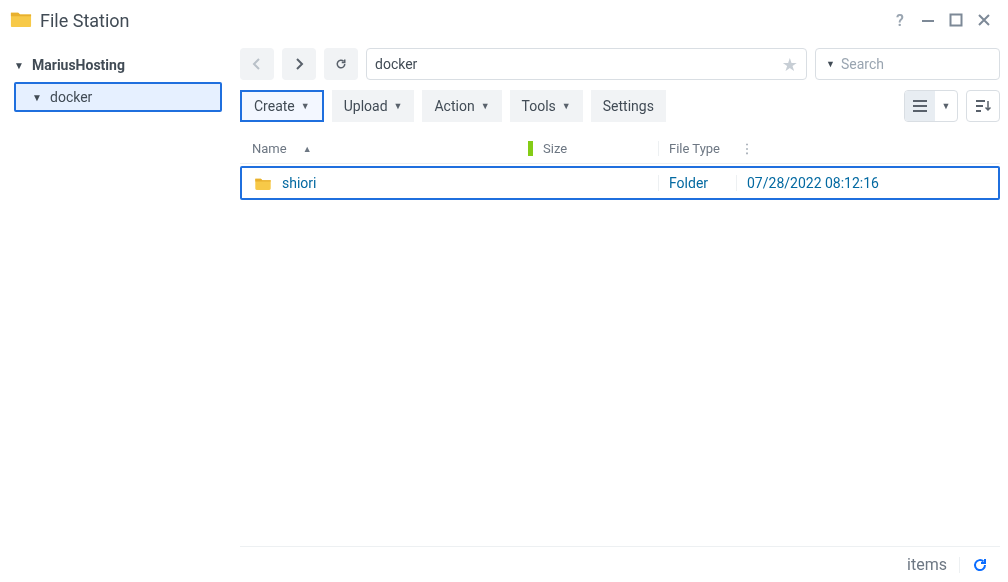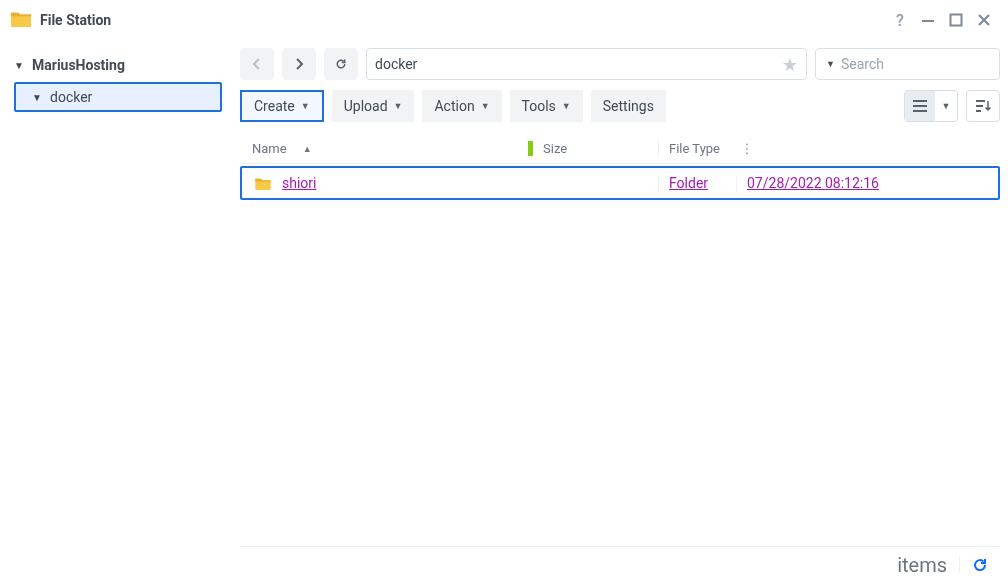--- a/index.html
+++ b/index.html
@@ -1,21 +1,21 @@
 <!DOCTYPE html>
 <html><head>
 <meta charset="utf-8">
 <style>
   * { box-sizing: border-box; margin: 0; padding: 0; font-family: -apple-system, BlinkMacSystemFont, "Segoe UI", Roboto, Arial, sans-serif; }
   body { background: #fff; width: 1008px; height: 582px; overflow: hidden; color: #414b55; }
 
   
   .titlebar { height: 40px; display: flex; align-items: center; padding: 0 10px; }
   .titlebar .app-icon { width: 22px; height: 22px; margin-right: 8px; }
-  .titlebar .title { font-size: 14px; font-weight: 700; color: #414b55; }
+  .titlebar .title { font-size: 18px; font-weight: 400; color: #414b55; }
   .titlebar .spacer { flex: 1; }
   .win-ctrl { width: 28px; height: 28px; display:flex; align-items:center; justify-content:center; color:#7d8997; cursor:pointer; }
   .win-ctrl svg { width:14px; height:14px; }
   .win-help { font-size:16px; color:#9aa5b1; font-weight:600; }
 
   
   .main { display:flex; height: calc(582px - 40px); }
   .sidebar { width: 232px; padding: 10px 8px 0 8px; }
   .content { flex:1; padding: 8px 8px 0 8px; position:relative; display:flex; flex-direction:column; }
 
@@ -56,28 +56,28 @@
   
   .table-head { display:flex; align-items:center; height:30px; font-size:13px; color:#6d7783; border-bottom:1px solid #edf0f2; padding:0 6px;}
   .col-name { width:282px; padding-left:6px; display:flex; align-items:center; gap:16px;}
   .col-size { width:130px; border-left:5px solid #84cc16; padding-left:10px;}
   .col-type { width:78px; border-left:1px solid #edf0f2; padding-left:10px;}
   .col-mod  { flex:1; border-left:1px solid #edf0f2; padding-left:10px;}
   .col-more { width:22px; text-align:center; color:#8b95a1; cursor:pointer;}
   .sort-caret { font-size:9px; color:#6d7783;}
   .file-area { flex:1; position:relative; }
   .row-wrap { border:2px solid #1f6fde; border-radius:2px; margin-top:2px;}
-  .row { display:flex; align-items:center; height:30px; font-size:14px; color:#a21caf; padding:8px 4px;text-decoration:underline;}
+  .row { display:flex; align-items:center; height:30px; font-size:14px; color:#0369a1; padding:8px 4px;}
   .row .col-name { display:flex; align-items:center; gap:10px; padding-left:8px;}
 
   
   svg.folder-mini { width:18px; height:14px; }
 
   
-  .statusbar { height:36px; border-top:1px solid #edf0f2; display:flex; align-items:center; padding:0 12px; font-size:20px; color:#6d7783;}
+  .statusbar { height:36px; border-top:1px solid #edf0f2; display:flex; align-items:center; padding:0 12px; font-size:16px; color:#6d7783;}
   .statusbar .spacer { flex:1; }
   .statusbar .refresh { color:#0a6cff; cursor:pointer; padding-left:12px; border-left:1px solid #edf0f2; margin-left:12px; display:flex; align-items:center;}
   .statusbar .refresh svg { width:16px; height:16px; }
 </style>
 </head>
 <body>
 
 <div class="titlebar">
   <span class="app-icon">
     <svg viewBox="0 0 24 20">

